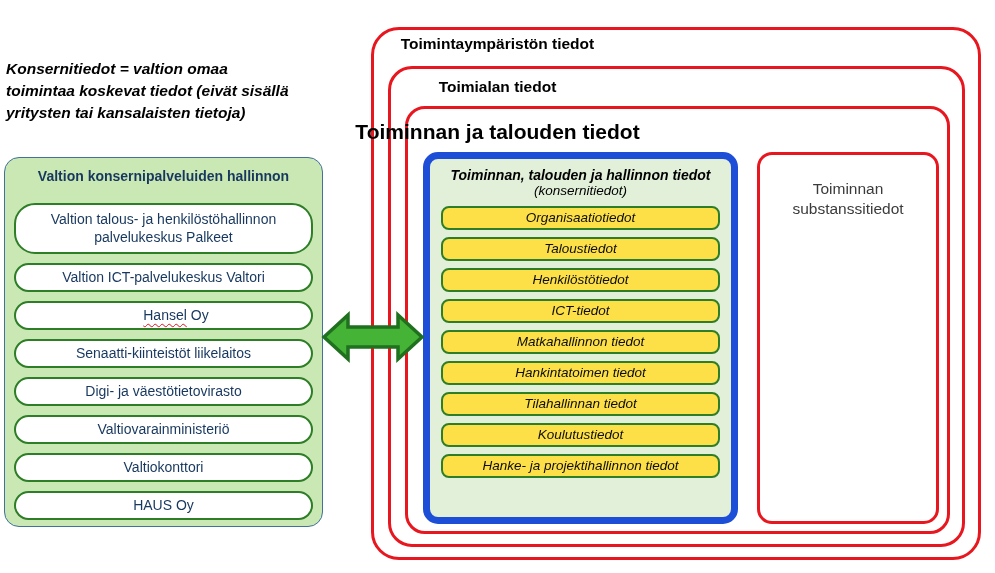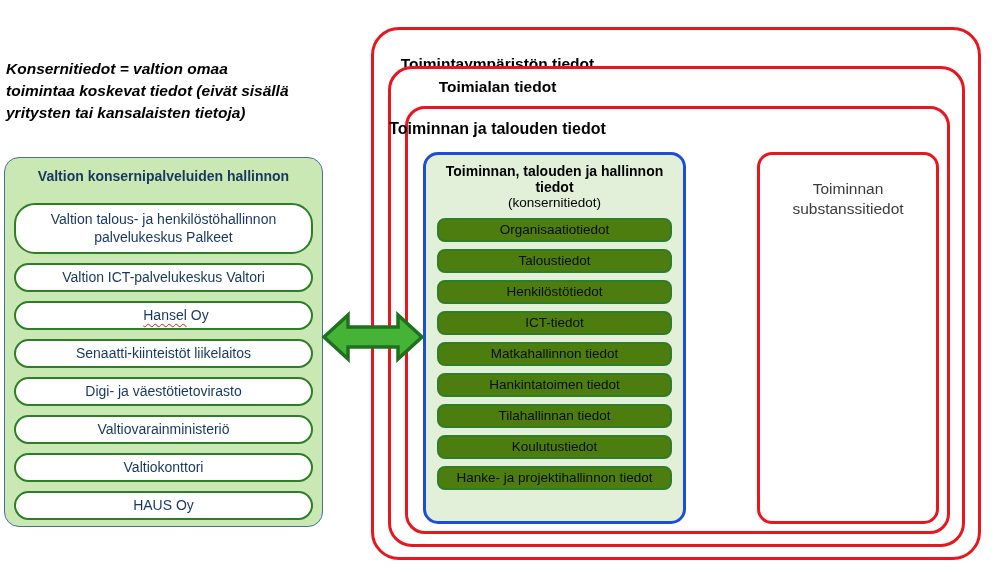--- a/index.html
+++ b/index.html
@@ -22,31 +22,31 @@
   .squiggle{text-decoration:underline;text-decoration-style:wavy;text-decoration-color:#e3131b;
             text-decoration-thickness:1px;text-underline-offset:3px;margin-left:25px;}
   .squiggle + span{margin-left:4px;}
 
   
   .ring{position:absolute;border:3px solid #e8161e;background:#fff;box-sizing:border-box;}
   .ring1{left:371px;top:27px;width:610px;height:533px;border-radius:28px;}
   .ring2{left:388px;top:66px;width:577px;height:481px;border-radius:24px;}
   .ring3{left:405px;top:106px;width:545px;height:428px;border-radius:20px;}
   .ring-title{position:absolute;left:0;right:0;text-align:center;font-weight:bold;color:#000;}
-  .t1{top:35px;font-size:15.5px;margin-top:20px;}
+  .t1{top:35px;font-size:15.5px;}
   .t2{top:78px;font-size:15.5px;}
-  .t3{top:120px;font-size:16px;text-align:center;}
+  .t3{top:120px;font-size:21px;text-align:center;}
 
   
-  .konserni{position:absolute;left:423px;top:152px;width:263px;height:372px;
-            background:#e2f0d9;border:3px solid #1d4ed8;border-radius:15px;box-sizing:border-box;}
+  .konserni{position:absolute;left:423px;top:152px;width:315px;height:372px;
+            background:#e2f0d9;border:7px solid #1d4ed8;border-radius:15px;box-sizing:border-box;font-style:italic;}
   .konserni .k-title{margin-top:8px;text-align:center;font-size:14px;font-weight:bold;color:#000;line-height:1.15;}
   .konserni .k-sub{text-align:center;font-size:13.5px;color:#000;line-height:1.15;}
   .k-items{display:flex;flex-direction:column;gap:7px;margin:7px 11px 0 11px;}
-  .k-pill{background:#4d7c0f;border:2.4px solid #2e7d27;border-radius:8px;box-sizing:border-box;
+  .k-pill{background:#fde047;border:2.4px solid #2e7d27;border-radius:8px;box-sizing:border-box;
           height:24px;display:flex;align-items:center;justify-content:center;
           font-size:13.5px;color:#0d0d0d;text-align:center;}
 
   
   .substanssi{position:absolute;left:757px;top:152px;width:182px;height:372px;
               background:#fff;border:3px solid #e8161e;border-radius:15px;box-sizing:border-box;
               text-align:center;font-size:15.5px;color:#3b3b3b;line-height:1.3;padding-top:24px;}
 
   
   .arrow{position:absolute;left:321px;top:304px;width:104px;height:66px;}

